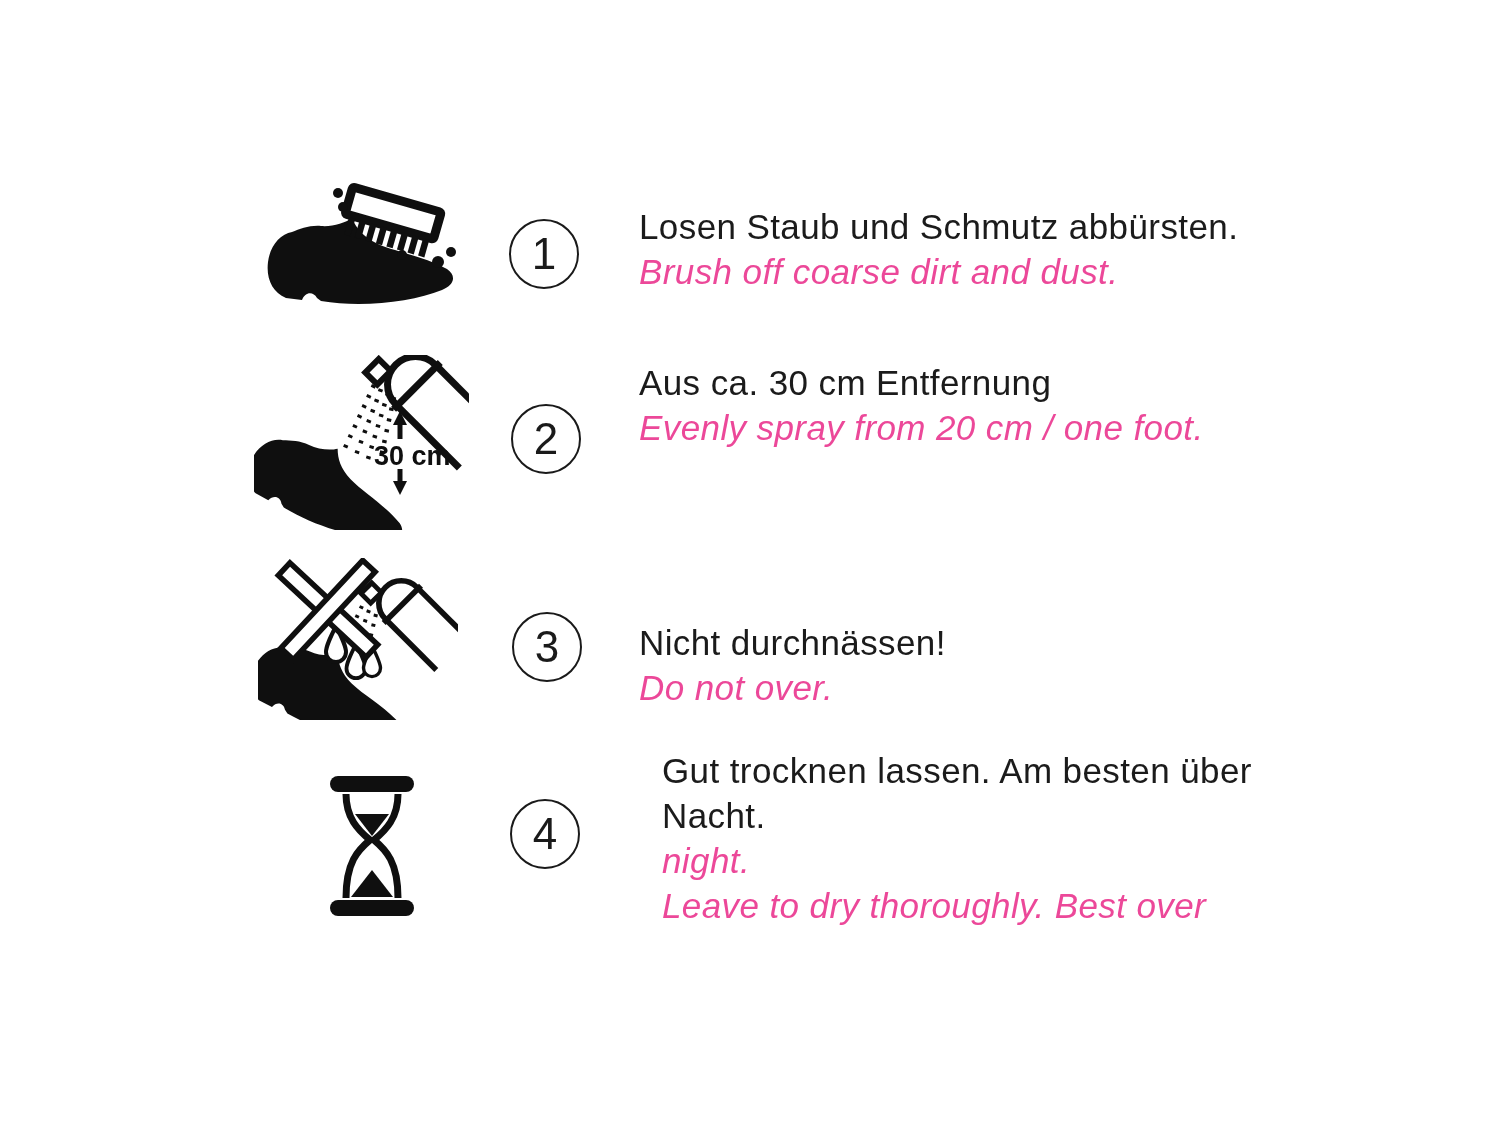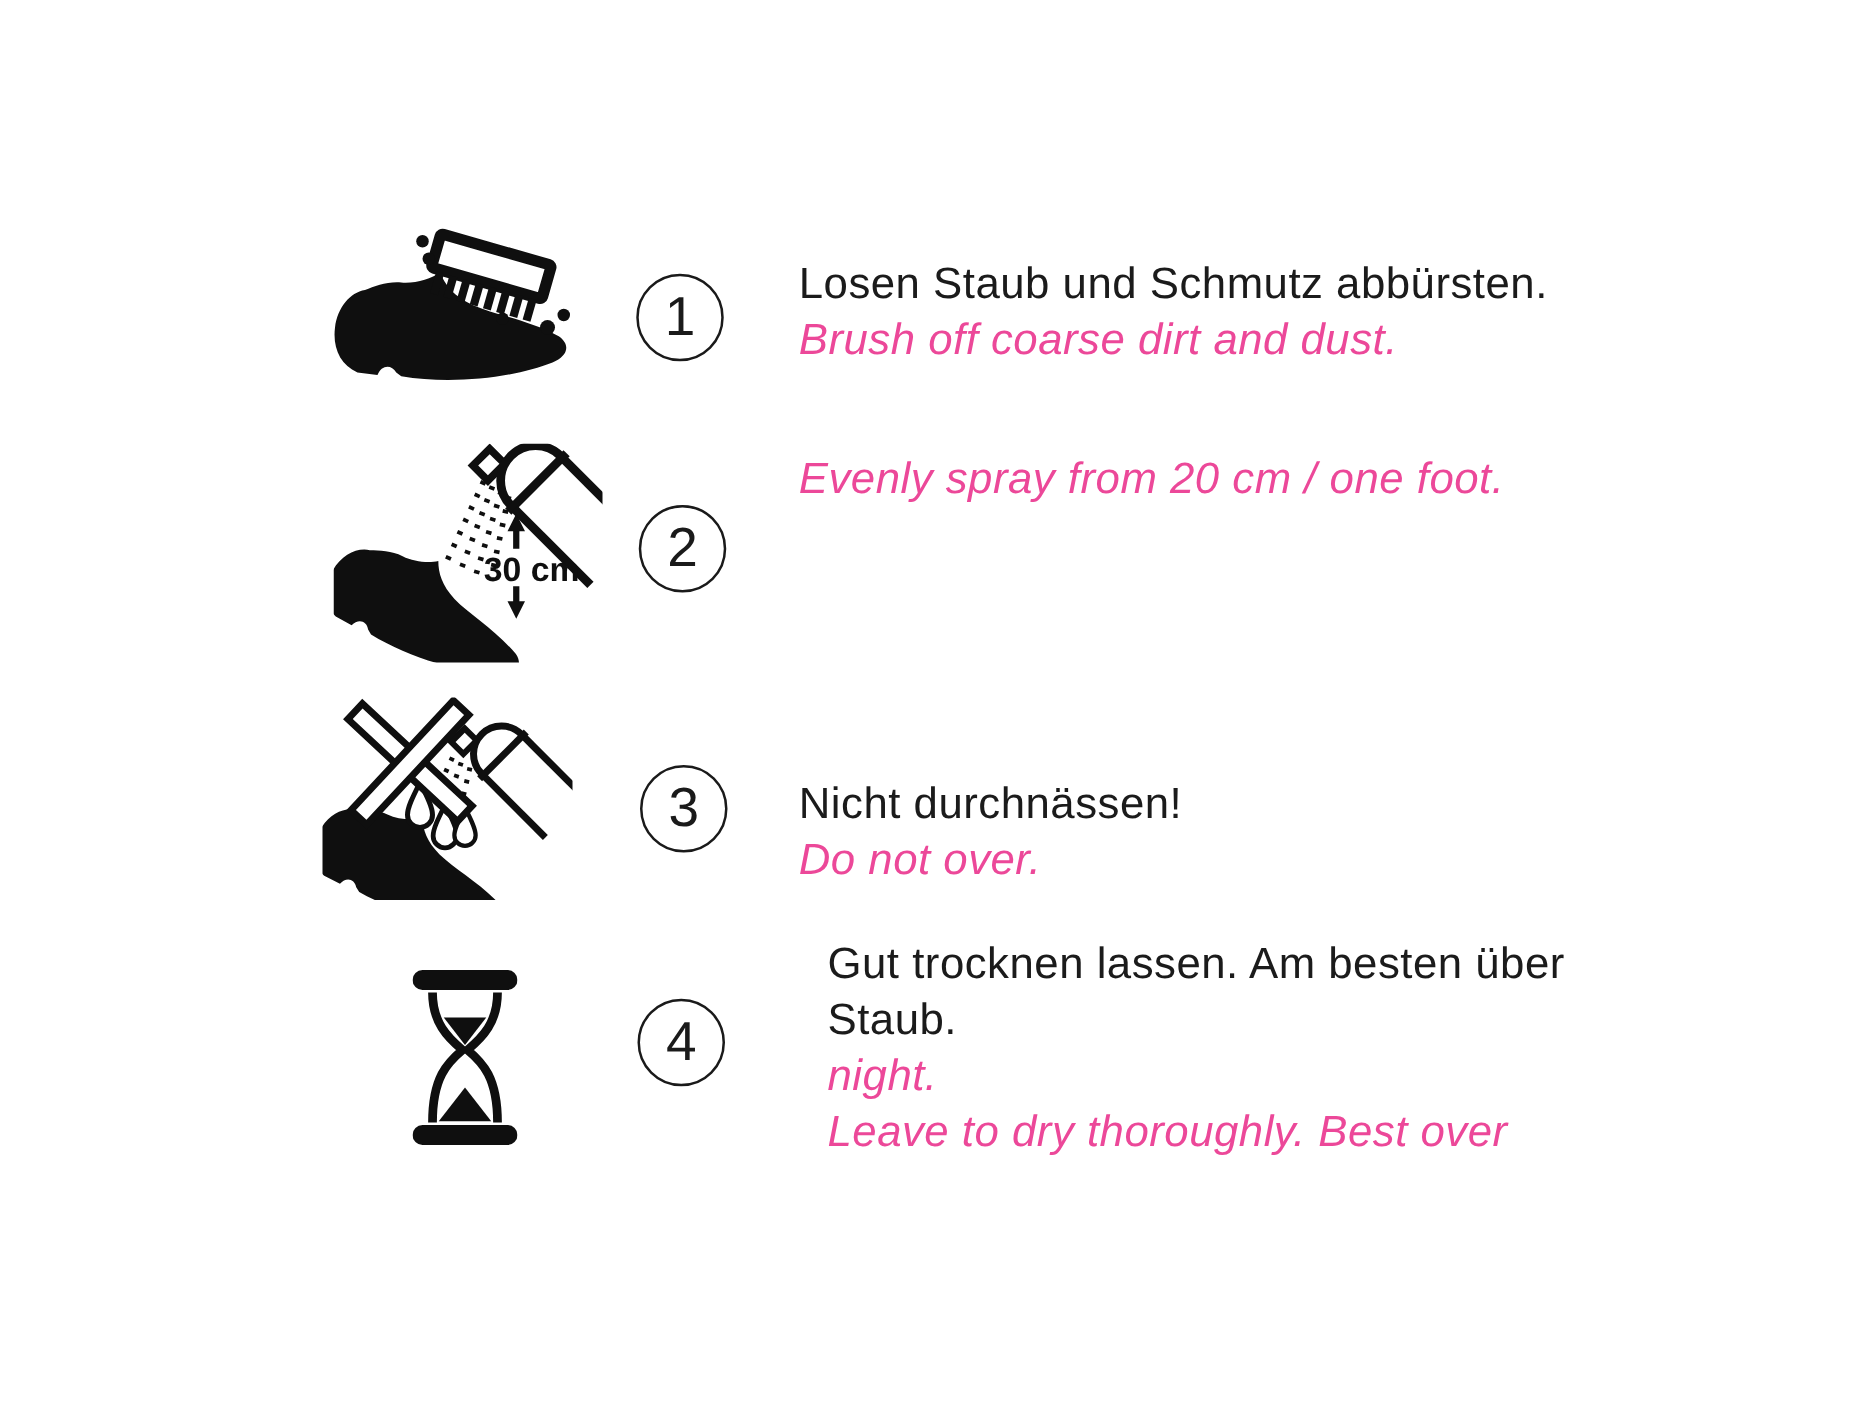--- a/index.html
+++ b/index.html
@@ -18,21 +18,21 @@
   .text-block{position:absolute;}
   .text-block div{
     font-size:35px;line-height:45px;white-space:nowrap;letter-spacing:0.4px;margin-left:24px;
   }
   .de{color:#1b1b1b;}
   .en{color:#ec4899;font-style:italic;}
   
   .icon1{left:262px;top:182px;width:196px;height:122px;}
   .circle1{left:509px;top:219px;}
   .text1{left:615px;top:204px;}
-  .icon2{left:267px;top:355px;width:215px;height:175px;}
+  .icon2{left:254px;top:355px;width:215px;height:175px;}
   .circle2{left:511px;top:404px;}
   .text2{left:615px;top:360px;}
   .icon3{left:258px;top:558px;width:200px;height:162px;}
   .circle3{left:512px;top:612px;}
   .text3{left:615px;top:620px;}
   .icon4{left:330px;top:776px;width:84px;height:140px;}
   .circle4{left:510px;top:799px;}
   .text4{left:638px;top:748px;}
   .defs-svg{position:absolute;width:0;height:0;overflow:hidden;}
 </style>
@@ -104,20 +104,21 @@
         <line x1="146" y1="114" x2="146" y2="128" stroke-width="5"></line>
         <polygon points="146,140 139,126 153,126" stroke="none"></polygon>
       </g>
       <text x="120" y="110" font-size="27" font-weight="bold" fill="#0f0f0f" font-family="Liberation Sans, sans-serif">30 cm</text>
     </svg>
   </div>
   <div class="num-circle circle2">
     <span>2</span>
   </div>
   <div class="text-block text2">
+    <div class="de">Aus ca. 30 cm Entfernung</div>
     <div class="en">Evenly spray from 20 cm / one foot.</div>
   </div>
 
   <div class="icon-box icon3">
     <svg viewBox="0 0 200 162">
       <use href="#shoePath" transform="translate(14,46) rotate(20) scale(0.88)" fill="#0f0f0f"></use>
       <use href="#sprayCan" transform="translate(150,52) scale(0.8) rotate(-45)"></use>
       <g stroke="#0f0f0f" stroke-width="4" stroke-dasharray="3 7">
         <line x1="104" y1="48" x2="88" y2="82"></line>
         <line x1="111" y1="52" x2="99" y2="86"></line>
@@ -154,18 +155,18 @@
         <path d="M25,38 L59,38 L42,60 Z"></path>
         <path d="M42,94 L63,121 L21,121 Z"></path>
       </g>
     </svg>
   </div>
   <div class="num-circle circle4">
     <span>4</span>
   </div>
   <div class="text-block text4">
     <div class="de">Gut trocknen lassen. Am besten über</div>
-    <div class="de">Staub.</div>
+    <div class="de">Nacht.</div>
     <div class="en">night.</div>
     <div class="en">Leave to dry thoroughly. Best over</div>
   </div>
 
 </div>
 
 </body></html>

